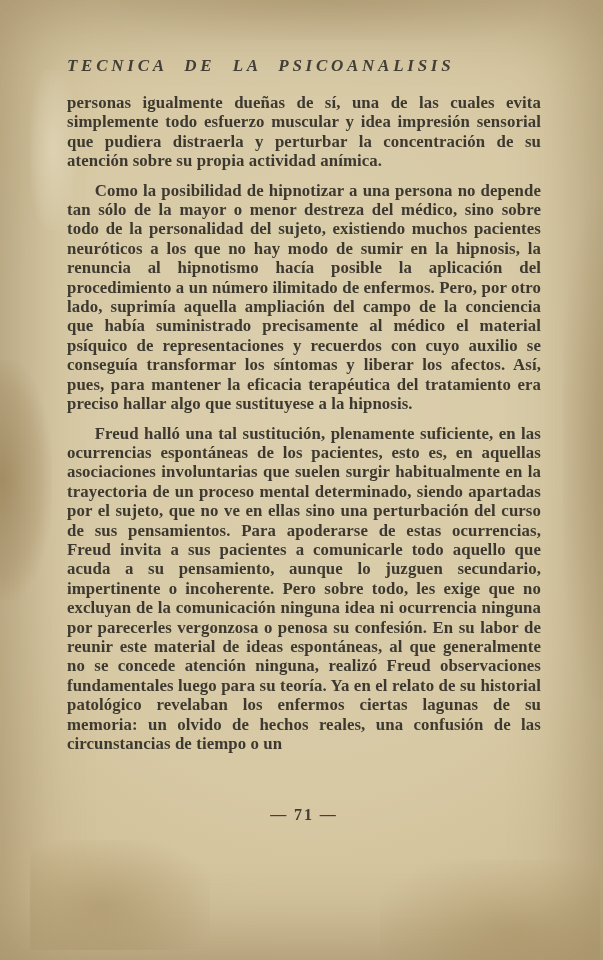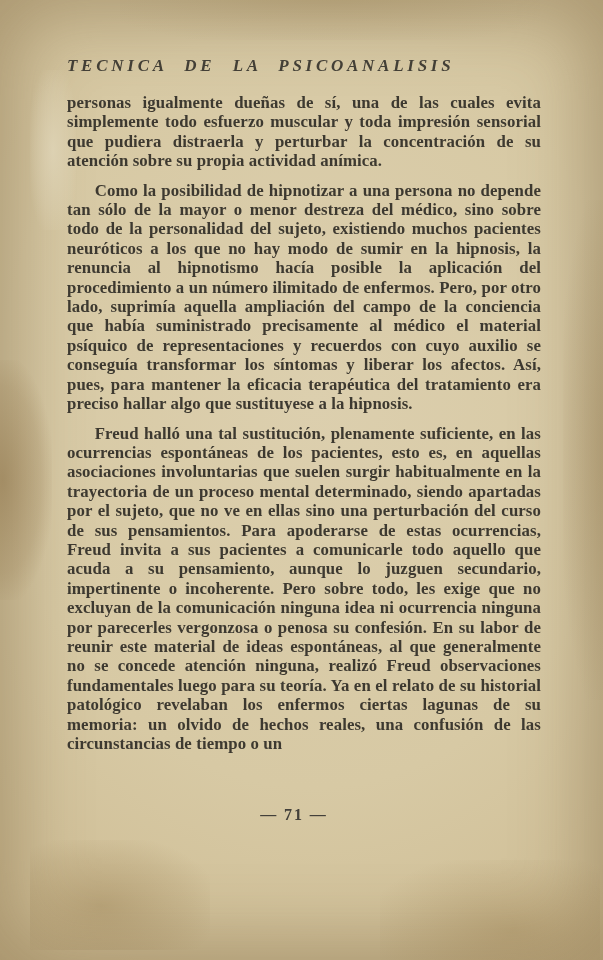--- a/index.html
+++ b/index.html
@@ -66,21 +66,21 @@
     font-size: 16.8px;
     font-weight: bold;
     line-height: 19.4px;
     text-align: justify;
     color: #3d3930;
     letter-spacing: 0.1px;
   }
   .body-text p.indented { text-indent: 1.65em; margin-top: 10px; }
   .page-number {
     position: absolute;
-    left: 57px; top: 806px;
+    left: 67px; top: 806px;
     width: 474px;
     text-align: center;
     font-size: 16px;
     font-weight: bold;
     color: #43403a;
     letter-spacing: 0.12em;
   }
 </style>
 </head>
 <body>
@@ -91,21 +91,21 @@
   <div class="stain stain-left-mid"></div>
   <div class="stain stain-top-left"></div>
   <div class="stain stain-bottom-left"></div>
   <div class="stain stain-bottom-right"></div>
   <div class="stain stain-right-edge"></div>
 
   <div class="text-block">
     <div class="running-header">TECNICA DE LA PSICOANALISIS</div>
 
     <div class="body-text">
-      <p>personas igualmente dueñas de sí, una de las cuales evita simplemente todo esfuerzo muscular y toda impresión sensorial que pudiera distraerla y perturbar la concentración de su atención sobre su propia actividad anímica.</p>
+      <p>personas igualmente dueñas de sí, una de las cuales evita simplemente todo esfuerzo muscular y idea impresión sensorial que pudiera distraerla y perturbar la concentración de su atención sobre su propia actividad anímica.</p>
       <p class="indented">Como la posibilidad de hipnotizar a una persona no depende tan sólo de la mayor o menor destreza del médico, sino sobre todo de la personalidad del sujeto, existiendo muchos pacientes neuróticos a los que no hay modo de sumir en la hipnosis, la renuncia al hipnotismo hacía posible la aplicación del procedimiento a un número ilimitado de enfermos. Pero, por otro lado, suprimía aquella ampliación del campo de la conciencia que había suministrado precisamente al médico el material psíquico de representaciones y recuerdos con cuyo auxilio se conseguía transformar los síntomas y liberar los afectos. Así, pues, para mantener la eficacia terapéutica del tratamiento era preciso hallar algo que sustituyese a la hipnosis.</p>
       <p class="indented">Freud halló una tal sustitución, plenamente suficiente, en las ocurrencias espontáneas de los pacientes, esto es, en aquellas asociaciones involuntarias que suelen surgir habitualmente en la trayectoria de un proceso mental determinado, siendo apartadas por el sujeto, que no ve en ellas sino una perturbación del curso de sus pensamientos. Para apoderarse de estas ocurrencias, Freud invita a sus pacientes a comunicarle todo aquello que acuda a su pensamiento, aunque lo juzguen secundario, impertinente o incoherente. Pero sobre todo, les exige que no excluyan de la comunicación ninguna idea ni ocurrencia ninguna por parecerles vergonzosa o penosa su confesión. En su labor de reunir este material de ideas espontáneas, al que generalmente no se concede atención ninguna, realizó Freud observaciones fundamentales luego para su teoría. Ya en el relato de su historial patológico revelaban los enfermos ciertas lagunas de su memoria: un olvido de hechos reales, una confusión de las circunstancias de tiempo o un</p>
     </div>
   </div>
 
   <div class="page-number">— 71 —</div>
 
 </div>
 
 </body></html>

